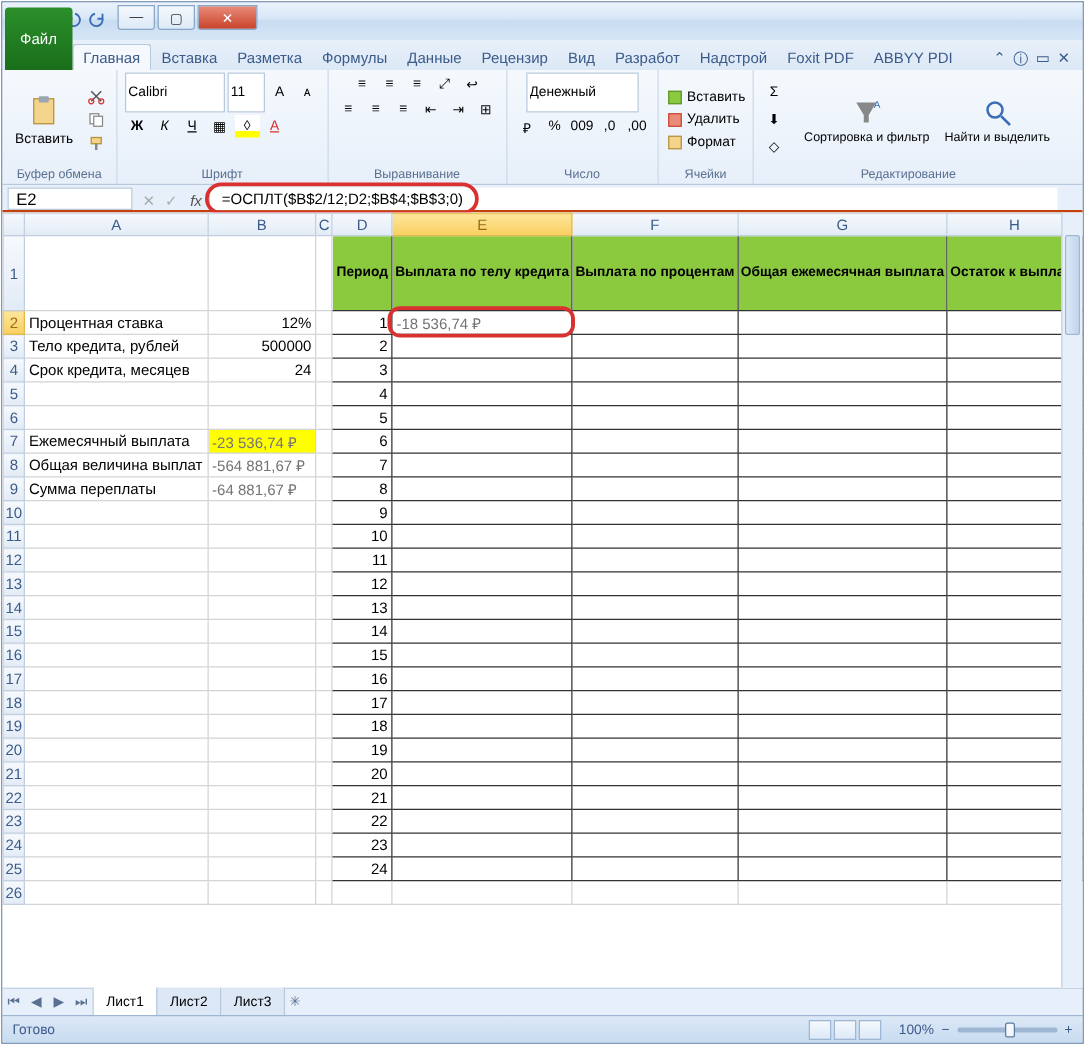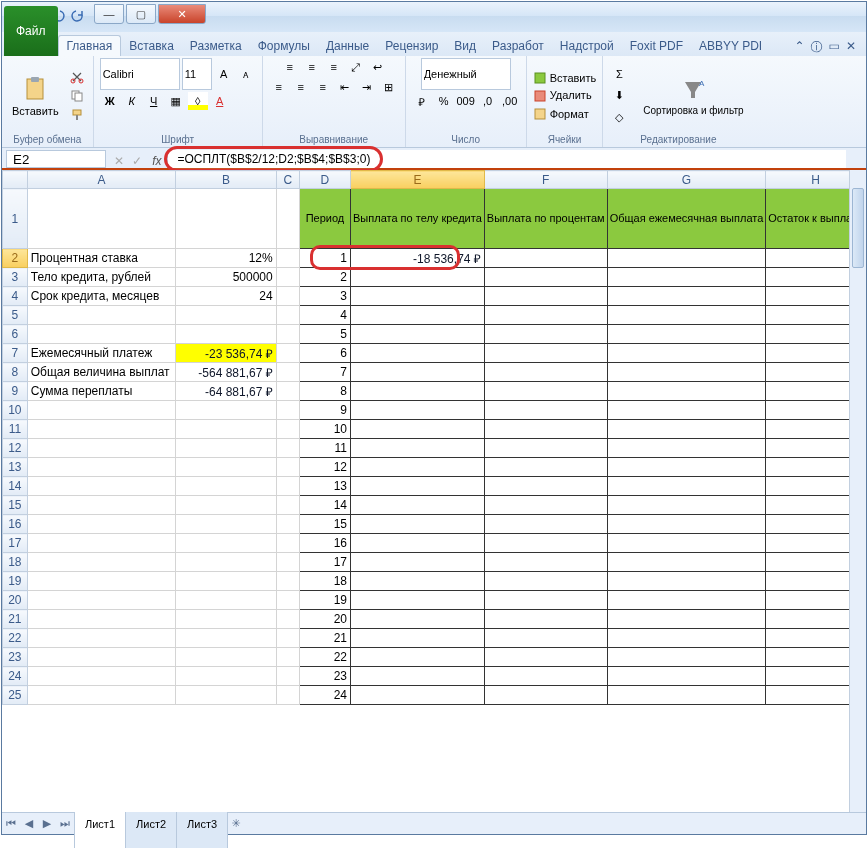--- a/index.html
+++ b/index.html
@@ -32,24 +32,24 @@
 .fx-label { font-style: italic; color: #555; padding: 0 6px; }
 .formula-bar { flex: 1; position: relative; padding: 1px 4px; background: #fff; border-left: 1px solid #b8c9dd; height: 18px; margin-right: 20px; }
 .formula-highlight { position: absolute; border: 3px solid #d93030; border-radius: 14px; padding: 0 10px; left: -4px; top: -4px; height: 26px; line-height: 20px; background: rgba(255,255,255,0.1); font-size: 12px; }
 .grid-area { flex: 1; overflow: hidden; background: #fff; position: relative; }
 table.sheet { border-collapse: collapse; font-size: 12px; table-layout: fixed; }
 .colhdr, .rowhdr { background: linear-gradient(#f6f9fd,#e2ebf6); border: 1px solid #c2cfdf; text-align: center; color: #3b5b8a; font-weight: normal; }
 .colhdr { height: 18px; }
 .rowhdr { width: 30px; }
 .colhdr.sel, .rowhdr.sel { background: linear-gradient(#fde69a,#f9cf5f); color: #9a6b1a; border-color: #e0b94a; }
 td.cell { border: 1px solid #d4d4d4; height: 19px; padding: 0 3px; white-space: nowrap; overflow: hidden; }
-td.hdrcell { background: #8bc93f; border: 1px solid #333; font-weight: normal; text-align: center; vertical-align: middle; font-size: 11px; line-height: 1.1; padding: 2px; }
+td.hdrcell { background: #8bc93f; border: 1px solid #333; font-weight: bold; text-align: center; vertical-align: middle; font-size: 11px; line-height: 1.1; padding: 2px; }
 td.bordered { border: 1px solid #333; }
 td.r { text-align: right; }
-td.neg { color: #0f172a; text-align: right; }
+td.neg { color: #737373; }
 td.yellow { background: #ffff00; }
 .active-cell-overlay { position: absolute; border: 3px solid #d93030; border-radius: 10px; pointer-events: none; }
 .sheet-tabs { height: 22px; background: #e7effa; border-top: 1px solid #b8c9dd; display: flex; align-items: center; font-size: 11px; }
 .nav-btn { width: 18px; text-align: center; color: #5a7090; cursor: pointer; }
 .stab { background: #fff; border: 1px solid #b8c9dd; border-bottom: none; padding: 20px 10px; margin-right: -1px; cursor: pointer; }
 .stab.inactive { background: #dce8f6; }
 .statusbar { height: 22px; background: linear-gradient(#dce8f6,#c8dcf0); border-top: 1px solid #9db6d3; display: flex; align-items: center; font-size: 11px; padding: 0 8px; color: #3b5b8a; }
 .zoom { margin-left: auto; display: flex; align-items: center; gap: 6px; }
 .slider { width: 80px; height: 4px; background: #9db6d3; position: relative; border-radius: 2px; }
 .slider-thumb { position: absolute; left: 38px; top: -4px; width: 8px; height: 12px; background: #f5f9fd; border: 1px solid #5a7aa0; border-radius: 2px; }
@@ -242,20 +242,27 @@
           <span class="small-btn">⬇</span>
           <span class="small-btn">◇</span>
         </div>
         <div class="big-btn">
           <svg viewBox="0 0 28 28">
               <path d="M6 6 L22 6 L16 16 L16 22 L12 22 L12 16 Z" fill="#888"></path>
               <text x="20" y="10" font-size="8" fill="#3b6db4">A</text>
             </svg>
           <span style="font-size:10px;line-height:1;text-align:center">Сортировка и фильтр</span>
         </div>
+        <div class="big-btn">
+          <svg viewBox="0 0 28 28">
+              <circle cx="12" cy="12" r="6" fill="none" stroke="#3b6db4" stroke-width="2"></circle>
+              <line x1="17" y1="17" x2="24" y2="24" stroke="#3b6db4" stroke-width="2"></line>
+            </svg>
+          <span style="font-size:10px;line-height:1;text-align:center">Найти и выделить</span>
+        </div>
       </div>
       <div class="group-label">Редактирование</div>
     </div>
   </div>
 
   <div class="namebox-row">
     <input class="namebox" value="E2" style="">
     <span style="color:#aaa;padding:0 4px">✕</span>
     <span style="color:#aaa;padding:0 4px">✓</span>
     <span class="fx-label">fx</span>
@@ -339,21 +346,21 @@
             <td class="cell r "></td>
             <td class="cell"></td>
             <td class="cell bordered r">5</td>
             <td class="cell bordered " id=""></td>
             <td class="cell bordered"></td>
             <td class="cell bordered"></td>
             <td class="cell bordered"></td>
           </tr>
           <tr>
             <th class="rowhdr ">7</th>
-            <td class="cell">Ежемесячный платеж</td>
+            <td class="cell">Ежемесячный выплата</td>
             <td class="cell neg yellow">-23 536,74 ₽</td>
             <td class="cell"></td>
             <td class="cell bordered r">6</td>
             <td class="cell bordered " id=""></td>
             <td class="cell bordered"></td>
             <td class="cell bordered"></td>
             <td class="cell bordered"></td>
           </tr>
           <tr>
             <th class="rowhdr ">8</th>
@@ -545,34 +552,61 @@
           <tr>
             <th class="rowhdr ">25</th>
             <td class="cell"></td>
             <td class="cell r "></td>
             <td class="cell"></td>
             <td class="cell bordered r">24</td>
             <td class="cell bordered " id=""></td>
             <td class="cell bordered"></td>
             <td class="cell bordered"></td>
             <td class="cell bordered"></td>
+          </tr>
+          <tr>
+            <th class="rowhdr ">26</th>
+            <td class="cell"></td>
+            <td class="cell r "></td>
+            <td class="cell"></td>
+            <td class="cell"></td>
+            <td class="cell"></td>
+            <td class="cell"></td>
+            <td class="cell"></td>
+            <td class="cell"></td>
           </tr>
         </tbody>
       </table>
     <div class="active-cell-overlay" id="active-overlay" style="left: 307.625px; top: 74.5px; width: 150.188px; height: 25px;"></div>
     <div class="scroll-v">
         <div class="scroll-thumb-v"></div>
       </div>
   </div>
 
   <div class="sheet-tabs">
     <span class="nav-btn">⏮</span>
     <span class="nav-btn">◀</span>
     <span class="nav-btn">▶</span>
     <span class="nav-btn">⏭</span>
     <div class="stab">Лист1</div>
     <div class="stab inactive">Лист2</div>
     <div class="stab inactive">Лист3</div>
     <span class="nav-btn">✳</span>
   </div>
 
+  <div class="statusbar">
+    <span>Готово</span>
+    <div class="zoom">
+      <div class="view-btns">
+        <div class="view-btn"></div>
+        <div class="view-btn"></div>
+        <div class="view-btn"></div>
+      </div>
+      <span>100%</span>
+      <span>−</span>
+      <div class="slider">
+          <div class="slider-thumb"></div>
+        </div>
+      <span>+</span>
+    </div>
+  </div>
 
 </div>
 
 </body></html>

